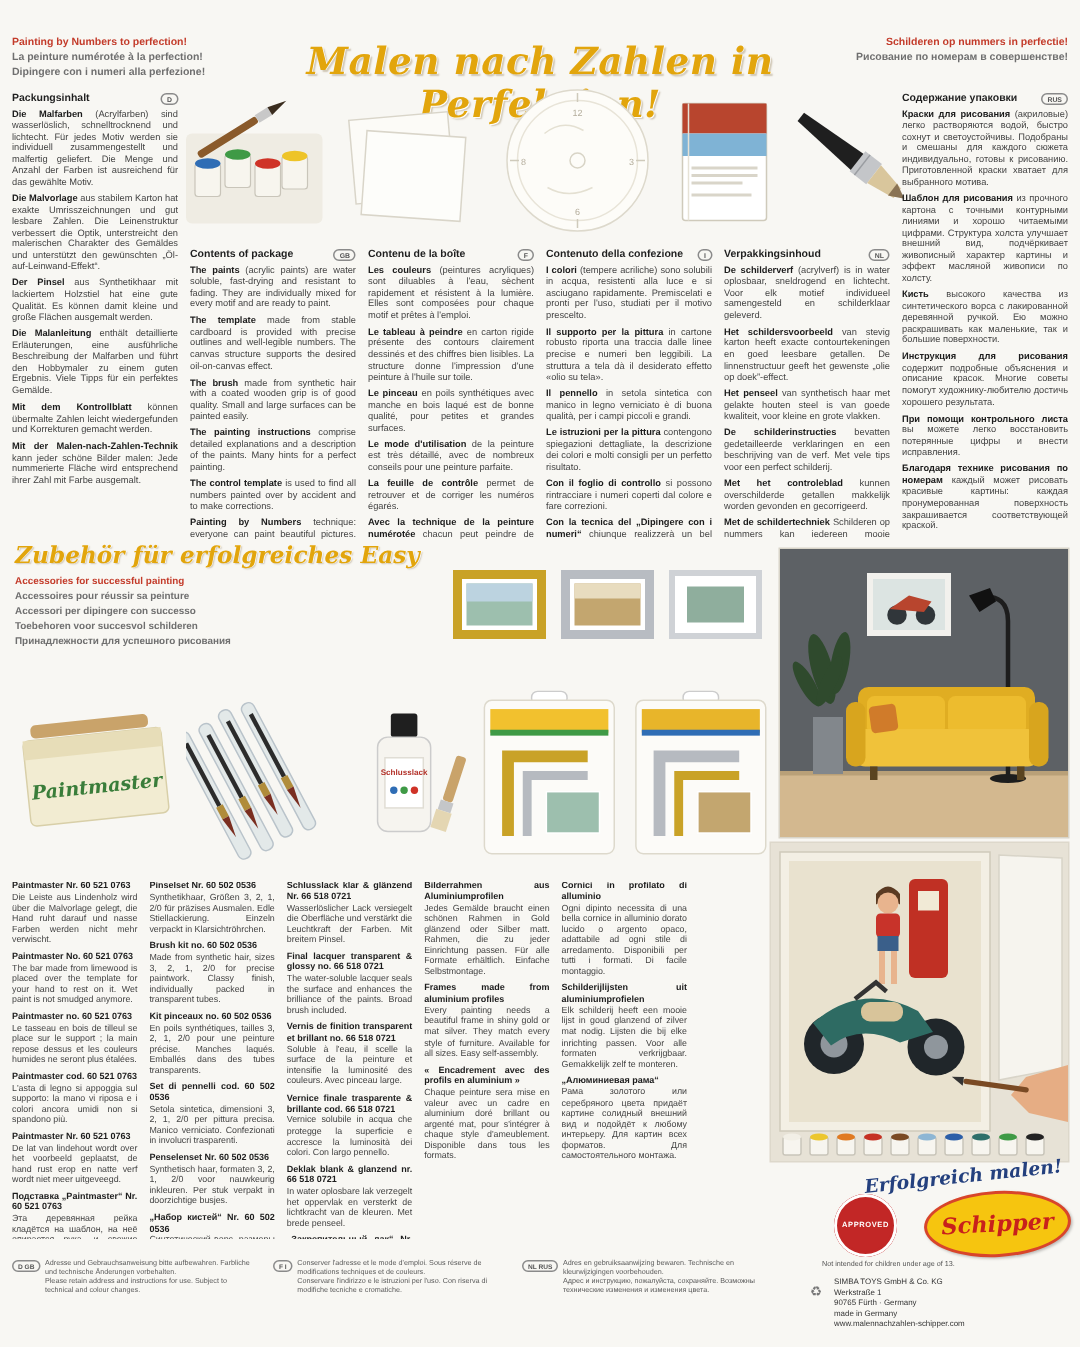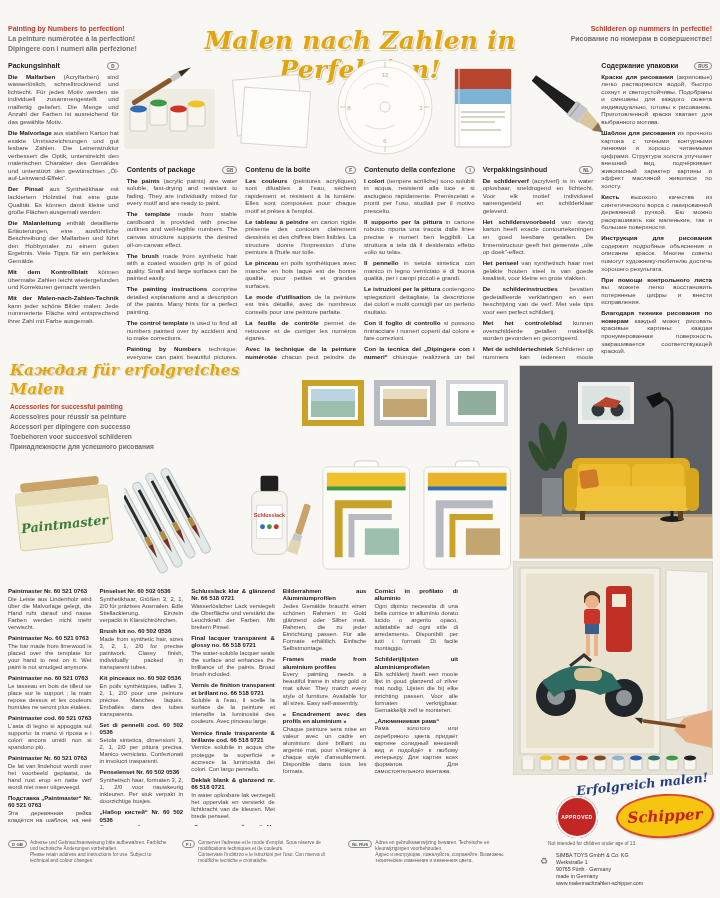--- a/index.html
+++ b/index.html
@@ -248,21 +248,21 @@
           <p class="para"><b>Шаблон для рисования</b> <span>из прочного картона с точными контурными линиями и хорошо читаемыми цифрами. Структура холста улучшает внешний вид, подчёркивает живописный характер картины и эффект масляной живописи по холсту.</span></p>
           <p class="para"><b>Кисть</b> <span>высокого качества из синтетического ворса с лакированной деревянной ручкой. Ею можно раскрашивать как маленькие, так и большие поверхности.</span></p>
           <p class="para"><b>Инструкция для рисования</b> <span>содержит подробные объяснения и описание красок. Многие советы помогут художнику-любителю достичь хорошего результата.</span></p>
           <p class="para"><b>При помощи контрольного листа</b> <span>вы можете легко восстановить потерянные цифры и внести исправления.</span></p>
           <p class="para"><b>Благодаря технике рисования по номерам</b> <span>каждый может рисовать красивые картины: каждая пронумерованная поверхность закрашивается соответствующей краской.</span></p>
         </div>
     </div>
   </section>
 
   <section class="acc-head-block">
-    <div class="acc-title">Каждая für erfolgreiches Malen</div>
+    <div class="acc-title">Zubehör für erfolgreiches Easy</div>
     <div class="acc-subs">
 
     <div class="acc-sub">Accessories for successful painting</div>
         <div class="acc-sub">Accessoires pour réussir sa peinture</div>
         <div class="acc-sub">Accessori per dipingere con successo</div>
         <div class="acc-sub">Toebehoren voor succesvol schilderen</div>
         <div class="acc-sub">Принадлежности для успешного рисования</div>
       </div>
   </section>
 

